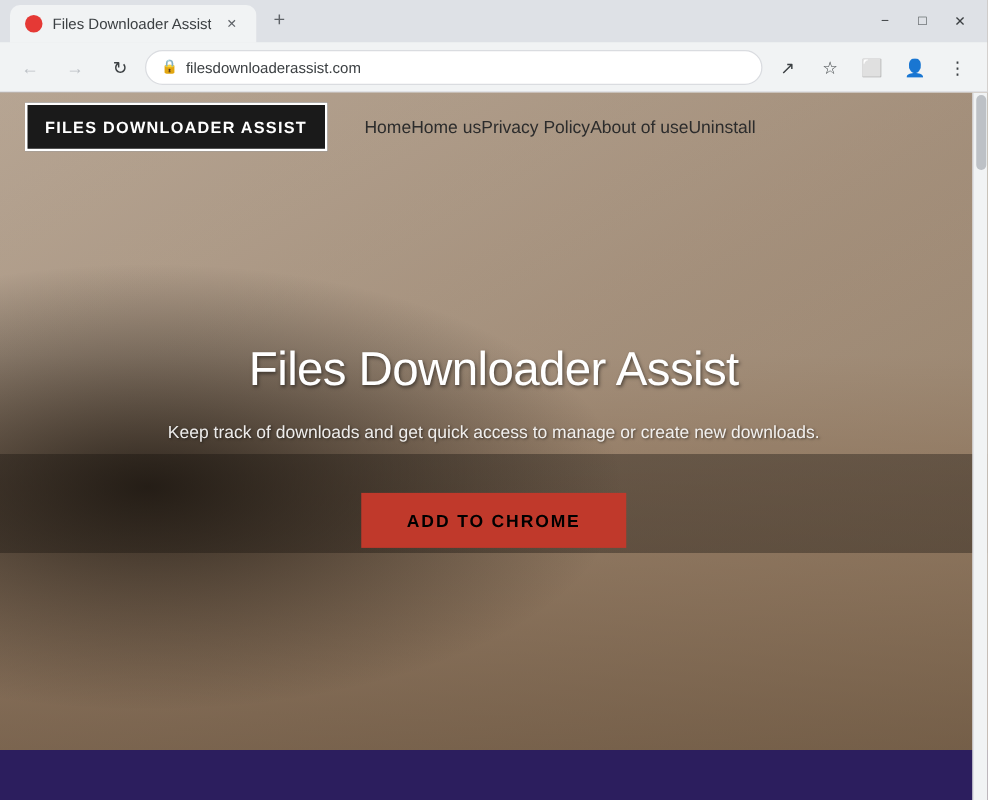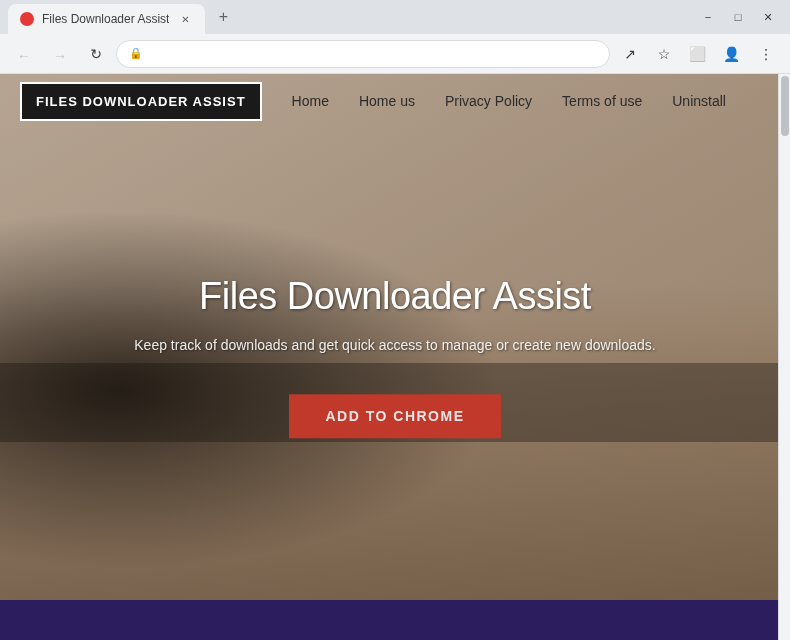--- a/index.html
+++ b/index.html
@@ -78,21 +78,20 @@
       font-weight: bold;
       font-size: 13px;
       letter-spacing: 1px;
       padding: 10px 14px;
       border: 2px solid white;
       white-space: nowrap;
     }
     .site-nav-links {
       display: flex;
       align-items: center;
-      gap: 30px;
       margin-left: 30px;
     }
     .nav-link {
       color: #2c2c2c;
       font-size: 14px;
       text-decoration: none;
       cursor: pointer;
       font-weight: 400;
     }
 
@@ -116,21 +115,21 @@
     }
     .hero-subtitle {
       font-size: 14px;
       color: rgba(255,255,255,0.9);
       text-shadow: 1px 1px 2px rgba(0,0,0,0.5);
       margin-bottom: 38px;
       line-height: 1.6;
     }
     .add-to-chrome-btn {
       background: #c0392b;
-      color: #e5e5e5;
+      color: #000000;
       border: none;
       padding: 14px 36px;
       font-size: 14px;
       font-weight: bold;
       letter-spacing: 1.5px;
       cursor: pointer;
       text-transform: uppercase;
     }
 
     
@@ -177,20 +176,21 @@
       <button class="win-btn close-btn">✕</button>
     </div>
   </div>
 
   <div class="nav-bar">
     <button class="nav-btn disabled">←</button>
     <button class="nav-btn disabled">→</button>
     <button class="nav-btn">↻</button>
     <div class="address-bar">
       <span class="lock-icon">🔒</span>
+      <span class="address-text">filesdownloaderassist.com</span>
     </div>
     <div class="nav-actions">
       <button class="nav-btn">↗</button>
       <button class="nav-btn">☆</button>
       <button class="nav-btn">⬜</button>
       <button class="nav-btn">👤</button>
       <button class="nav-btn">⋮</button>
     </div>
   </div>
 
@@ -200,21 +200,21 @@
 
       <div class="hero-photo"></div>
       <div class="desk-visual"></div>
 
       <nav class="site-nav">
         <div class="site-logo">FILES DOWNLOADER ASSIST</div>
         <div class="site-nav-links">
           <a class="nav-link">Home</a>
           <a class="nav-link">Home us</a>
           <a class="nav-link">Privacy Policy</a>
-          <a class="nav-link">Terms of use</a>
+          <a class="nav-link">About of use</a>
           <a class="nav-link">Uninstall</a>
         </div>
       </nav>
 
       <div class="hero-content">
         <h1 class="hero-title">Files Downloader Assist</h1>
         <p class="hero-subtitle">Keep track of downloads and get quick access to manage or create new downloads.</p>
         <button class="add-to-chrome-btn">ADD TO CHROME</button>
       </div>
 

